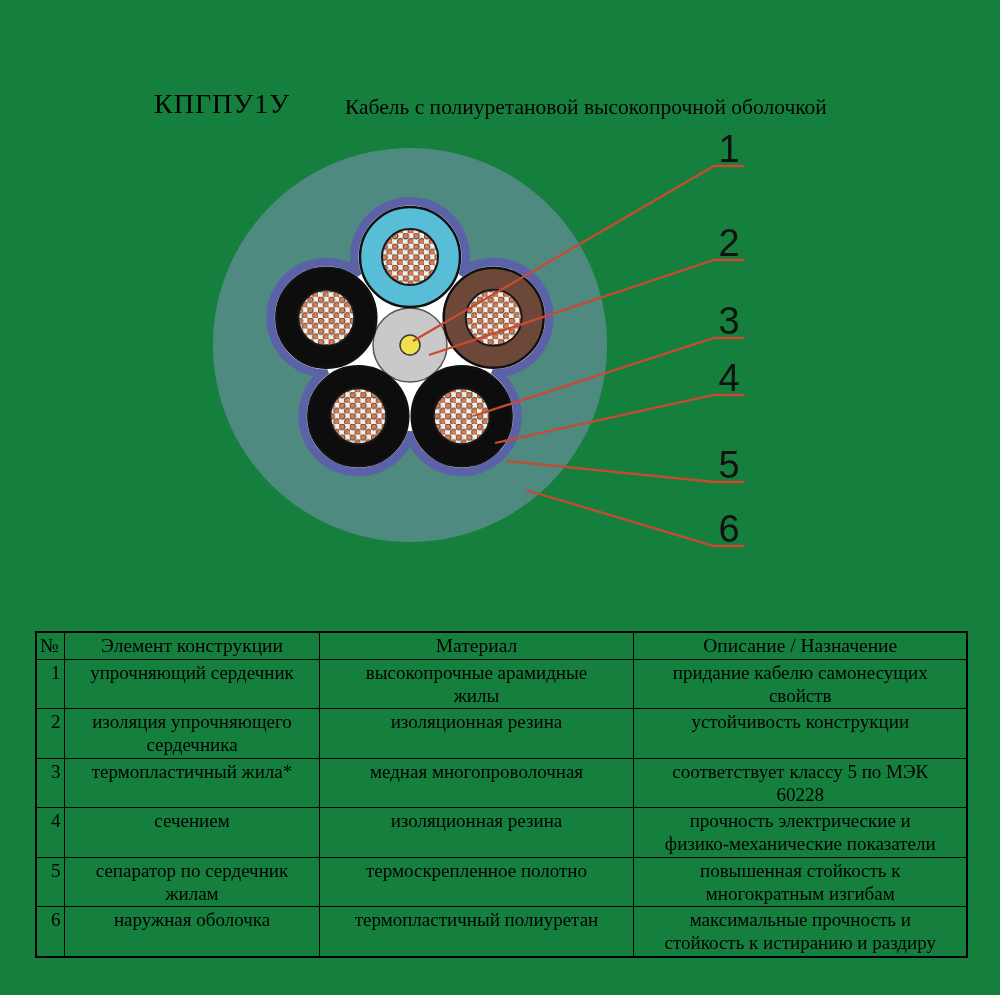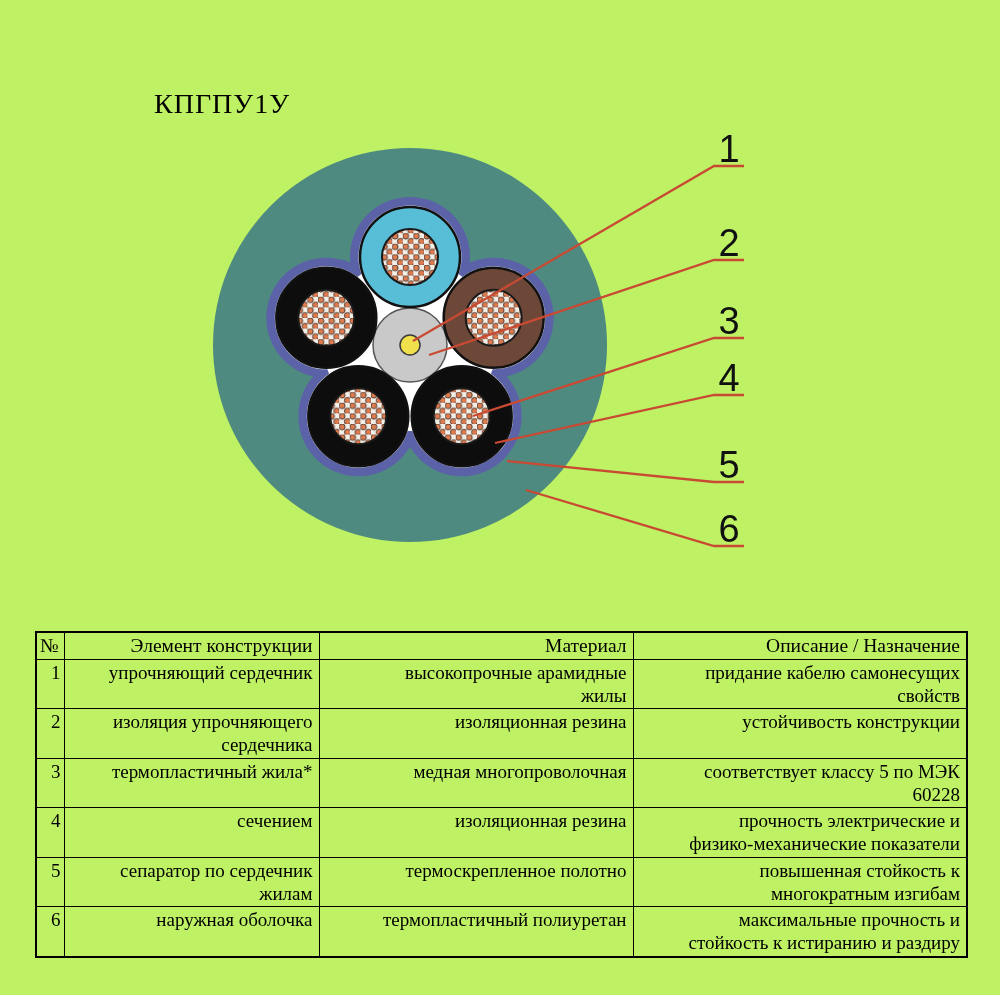--- a/index.html
+++ b/index.html
@@ -1,20 +1,20 @@
 <!DOCTYPE html>
 <html><head>
 <meta charset="utf-8">
 <style>
   html, body { margin: 0; padding: 0; background: #ffffff; }
   .page {
     position: relative;
     width: 1000px;
     height: 995px;
-    background: #bef264;
+    background: #15803d;
     font-family: "Liberation Serif", serif;
     color: #000;
     overflow: hidden;
   }
   
   .title-code {
     position: absolute;
     left: 154px; top: 88px;
     font-size: 28px;
     letter-spacing: 1px;
@@ -47,21 +47,21 @@
     table-layout: fixed;
     border: 2px solid #000;
     font-size: 19px;
     line-height: 1.22;
   }
   table.spec th, table.spec td {
     border: 1.6px solid #000;
     vertical-align: top;
     padding: 1px 6px 1px 7px;
     font-weight: normal;
-    text-align: right;
+    text-align: center;
     white-space: pre-line;
     overflow: hidden;
   }
   table.spec thead tr { height: 26px; }
   table.spec tbody tr { height: 49.5px; }
   table.spec th { font-size: 19.5px; }
   table.spec .col-num  { width: 28px; }
   table.spec .col-elem { width: 255px; }
   table.spec .col-mat  { width: 314px; }
   table.spec .col-desc { width: 334px; }
@@ -79,20 +79,21 @@
   }
   .footnote .marker { display: inline-block; margin-right: 14px; }
   .footnote sup { font-size: 11px; line-height: 0; }
 </style>
 </head>
 <body>
 
 <div class="page">
 
   <div class="title-code">КПГПУ1У</div>
+  <div class="title-text">Кабель с полиуретановой высокопрочной оболочкой</div>
 
   <svg class="diagram" viewBox="0 0 1000 620">
     <defs>
       <pattern id="strands" width="10.6" height="10.6" patternUnits="userSpaceOnUse">
         <rect width="10.6" height="10.6" fill="#F2EFE9"></rect>
         <circle cx="2.9" cy="2.9" r="3.0" stroke="#46362C" stroke-width="0.9" fill="#DC7B50"></circle>
         <circle cx="8.2" cy="8.2" r="3.0" stroke="#46362C" stroke-width="0.9" fill="#DC7B50"></circle>
       </pattern>
     </defs>
 

